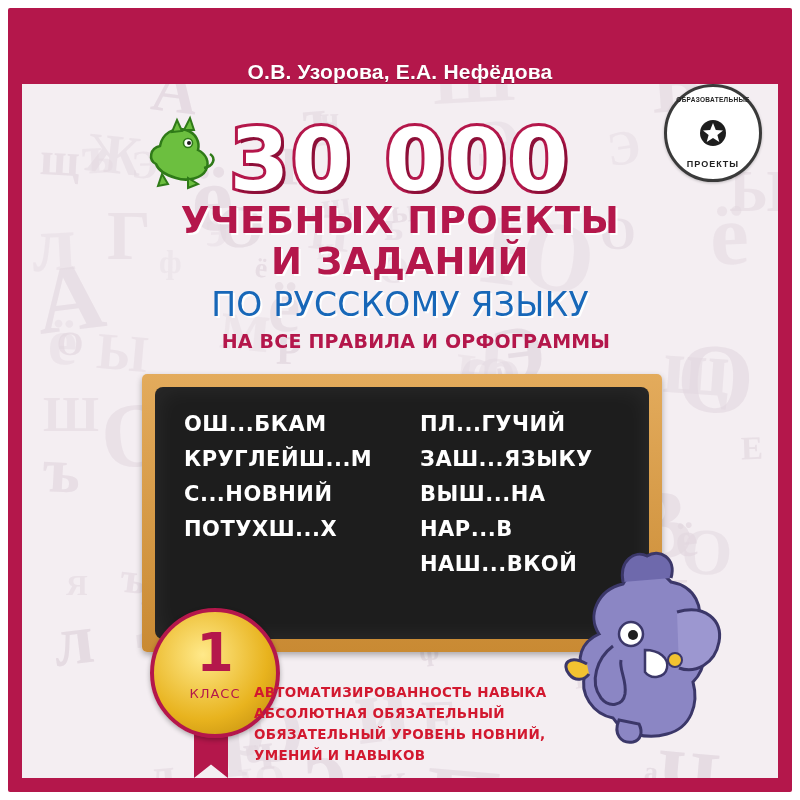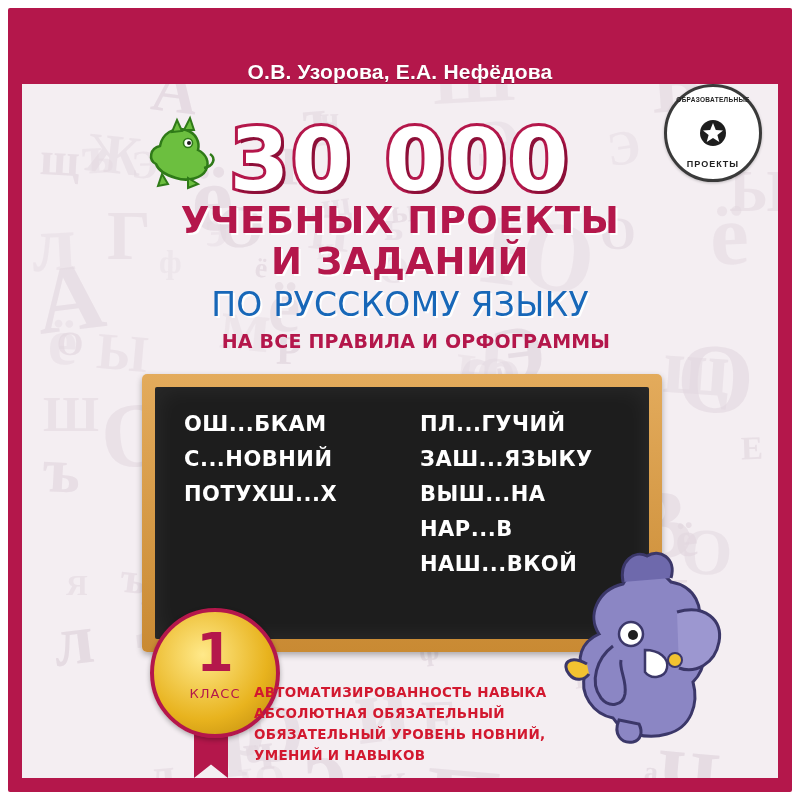--- a/index.html
+++ b/index.html
@@ -110,21 +110,21 @@
     position:absolute;left:120px;top:352px;width:520px;height:278px;
     background:linear-gradient(#e3ab5c,#c98a33);
     border-radius:5px;
     box-shadow:0 3px 6px rgba(0,0,0,.3);
     padding:13px;
     box-sizing:border-box;
   }
   .board{
     width:100%;height:100%;
     background:#1d1d1d;
-    border-radius:2px;
+    border-radius:8px;
     position:relative;
     box-shadow:inset 0 0 26px rgba(255,255,255,.07);
   }
   .board-cols{
     position:absolute;left:0;top:20px;width:100%;
     display:flex;justify-content:center;gap:36px;
   }
   .board-col{width:200px;}
   .board-col div{
     color:#ffffff;
@@ -311,20 +311,21 @@
         </svg>
       </div>
       <div class="bb">ПРОЕКТЫ</div>
     </div>
 
     <div class="board-frame">
       <div class="board">
         <div class="board-cols">
           <div class="board-col">
             <div>ОШ...БКАМ</div>
+            <div>КРУГЛЕЙШ...М</div>
             <div>С...НОВНИЙ</div>
             <div>ПОТУХШ...Х</div>
           </div>
           <div class="board-col">
             <div>ПЛ...ГУЧИЙ</div>
             <div>ЗАШ...ЯЗЫКУ</div>
             <div>ВЫШ...НА</div>
             <div>НАР...В</div>
             <div>НАШ...ВКОЙ</div>
           </div>

